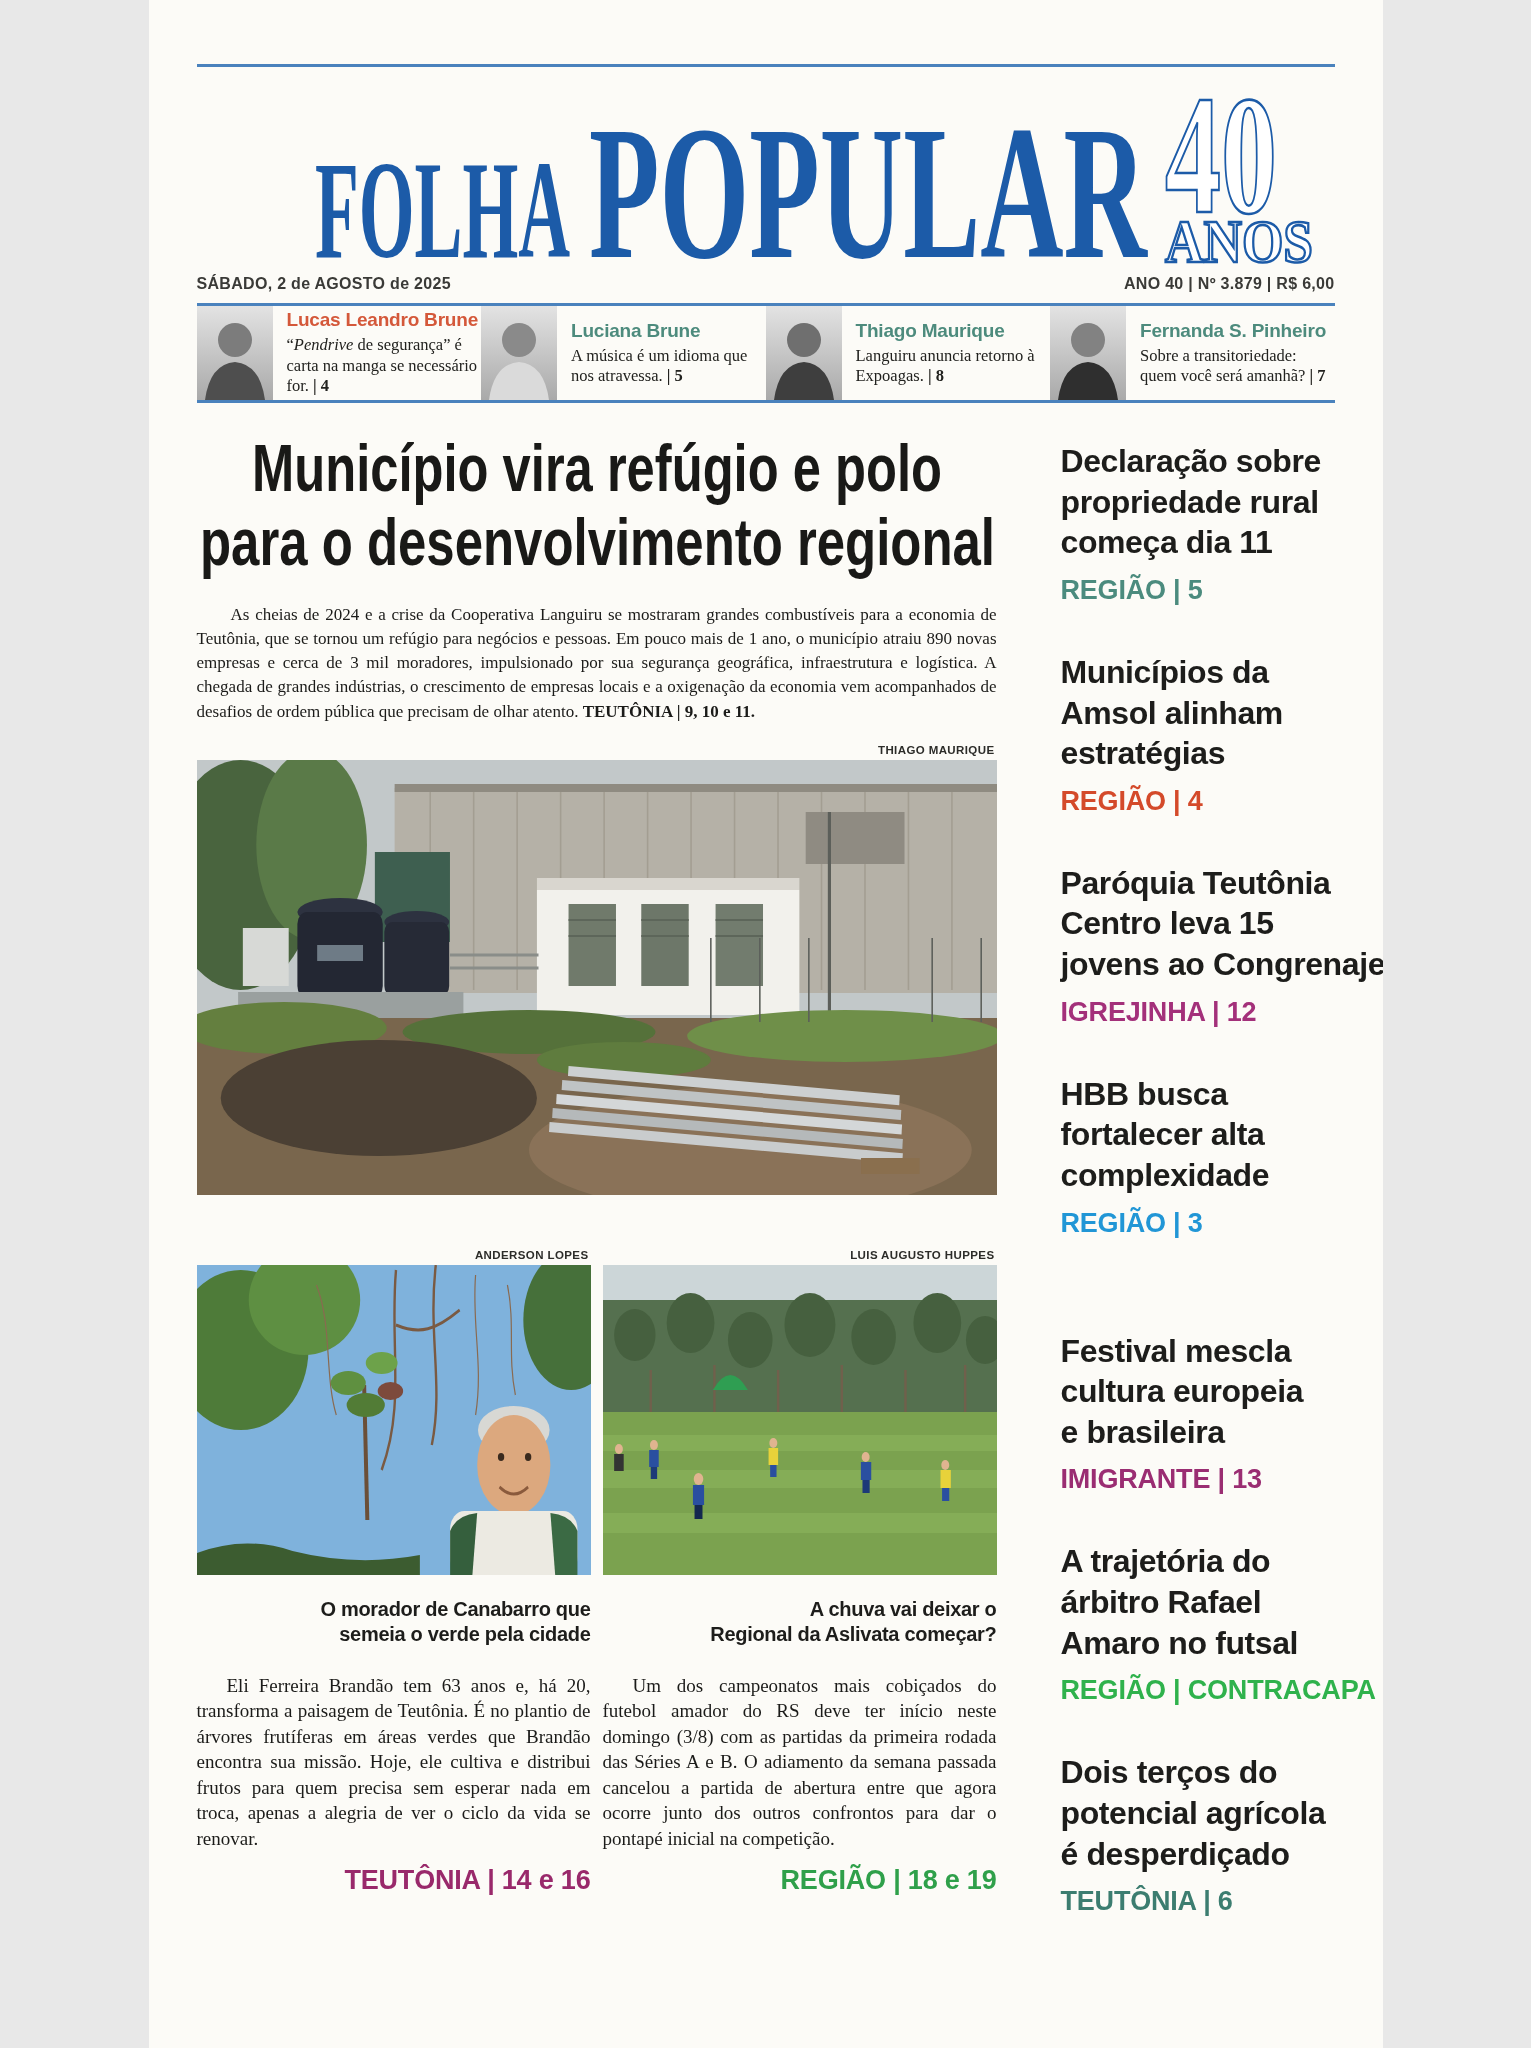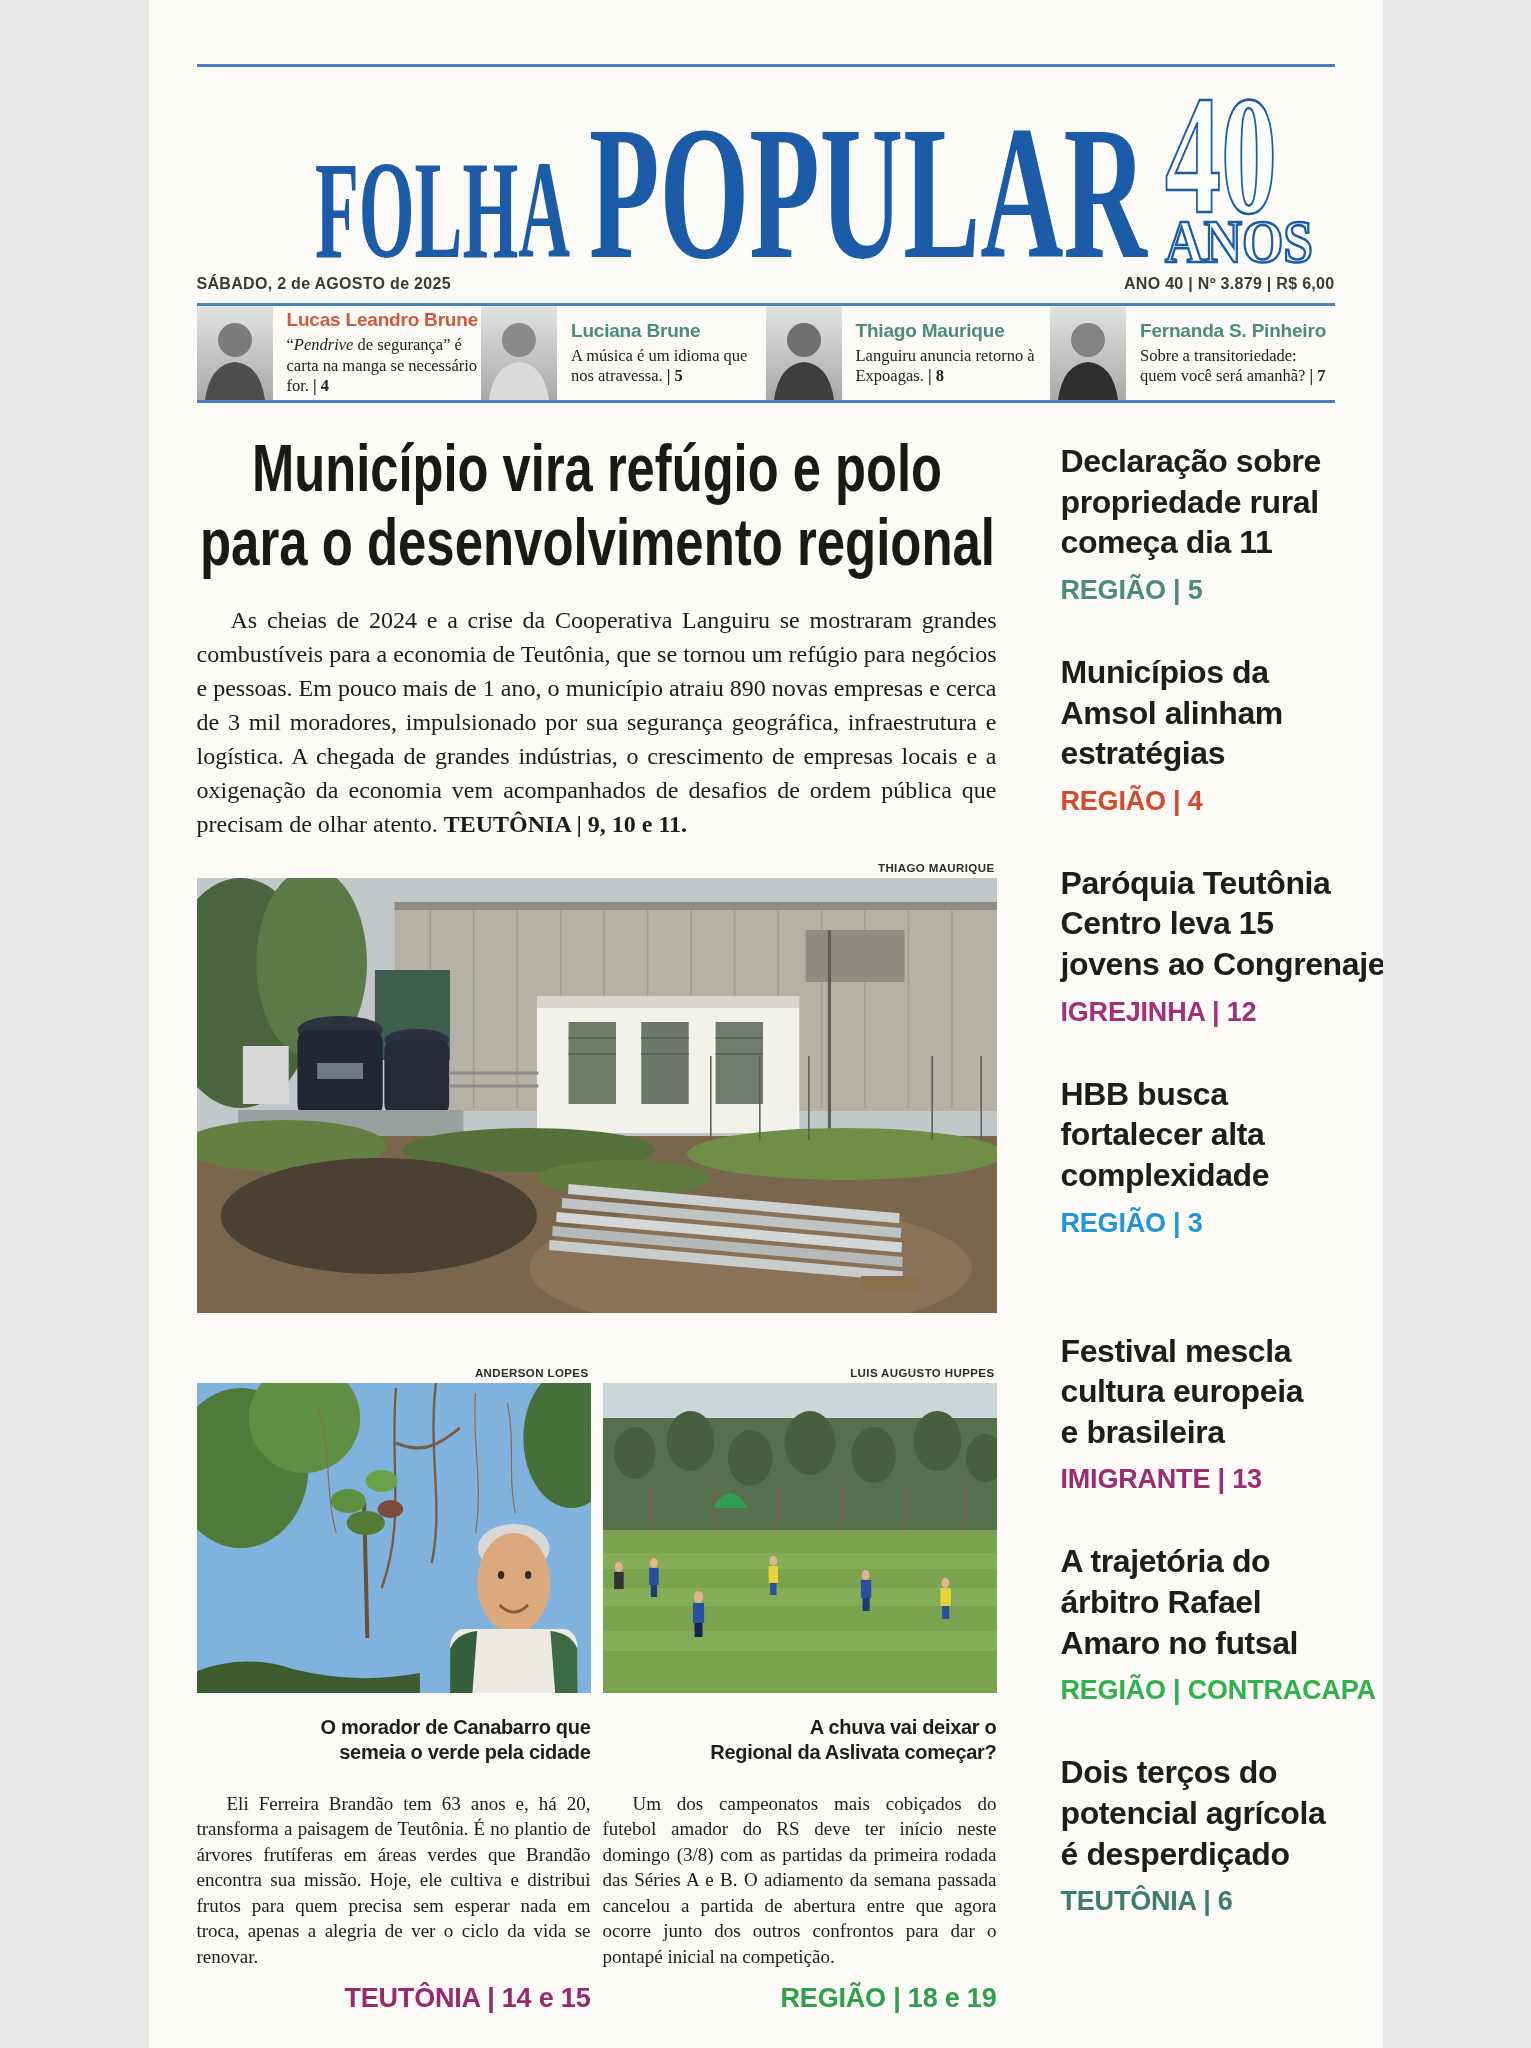--- a/index.html
+++ b/index.html
@@ -17,21 +17,21 @@
   .colstrip{margin:0 48px;border-top:3px solid #4a82bd;border-bottom:3px solid #4a82bd;
             display:grid;grid-template-columns:repeat(4,1fr);height:94px;}
   .colcell{display:flex;align-items:center;gap:14px;overflow:hidden;}
   .colphoto{width:76px;height:94px;flex:0 0 76px;}
   .colphoto svg{display:block;width:76px;height:94px;}
   .colname{font-size:19px;font-weight:bold;letter-spacing:-.2px;margin-bottom:4px;}
   .coldesc{font-family:"Liberation Serif",serif;font-size:16.5px;line-height:1.24;color:#22221f;max-width:268px;}
   .coldesc b{font-weight:bold;}
   .main-grid{margin:28px 48px 0;display:grid;grid-template-columns:1fr 352px;column-gap:64px;}
   .headline-svg{display:block;width:800px;height:148px;color:#191917;}
-  .lead{font-family:"Liberation Serif",serif;font-size:24px;line-height:1.42;text-align:justify;
+  .lead{font-family:"Liberation Serif",serif;font-size:17px;line-height:1.42;text-align:justify;
         text-indent:34px;margin:24px 0 0;color:#1b1b19;}
   .lead b{font-weight:bold;}
   .photo-credit{font-size:11.5px;font-weight:bold;letter-spacing:.4px;color:#2c2c29;
                 text-align:right;margin:20px 2px 4px;}
   .photo-frame svg{display:block;width:100%;}
   .bottom-grid{display:grid;grid-template-columns:1fr 1fr;column-gap:28px;margin-top:34px;gap:12px;}
   .b-headline{font-size:20px;font-weight:bold;line-height:1.26;letter-spacing:-.3px;text-align:right;
               white-space:pre-line;margin:22px 0 0;color:#1d1d1b;}
   .b-body{font-family:"Liberation Serif",serif;font-size:19px;line-height:1.34;text-align:justify;
           text-indent:30px;margin:26px 0 0;color:#1b1b19;}
@@ -242,21 +242,21 @@
               <path d="M380 222 q18 14 36 0" stroke="#8a5a3c" stroke-width="3" fill="none"></path>
               <rect x="318" y="246" width="160" height="64" rx="18" fill="#eceae2"></rect>
               <path d="M318 310 v-44 q8 -16 34 -18 l-6 62 z" fill="#355f3d"></path>
               <path d="M478 310 v-44 q-8 -16 -34 -18 l6 62 z" fill="#3b6a44"></path>
               <path d="M0 310 v-22 q60 -18 120 -2 q80 16 160 4 v20 z" fill="#3c5c30"></path>
             </svg>
           </div>
           <h2 class="b-headline">O morador de Canabarro que
 semeia o verde pela cidade</h2>
           <p class="b-body">Eli Ferreira Brandão tem 63 anos e, há 20, transforma a paisagem de Teutônia. É no plantio de árvores frutíferas em áreas verdes que Brandão encontra sua missão. Hoje, ele cultiva e distribui frutos para quem precisa sem esperar nada em troca, apenas a alegria de ver o ciclo da vida se renovar.</p>
-          <div class="kicker b-kicker" style="color: rgb(153, 41, 107);">TEUTÔNIA | 14 e 15</div>
+          <div class="kicker b-kicker" style="color: rgb(153, 41, 107);">TEUTÔNIA | 14 e 16</div>
         </div>
 
         <div class="b-article">
           <div class="photo-credit">LUIS AUGUSTO HUPPES</div>
           <div class="photo-frame">
             <svg viewBox="0 0 495 310" width="100%" height="310" preserveAspectRatio="none">
               <rect width="495" height="310" fill="#ccd6d8"></rect>
               <rect y="35" width="495" height="112" fill="#55704f"></rect>
               <g fill="#46603f">
                 <circle cx="40" cy="70" r="26"></circle>

